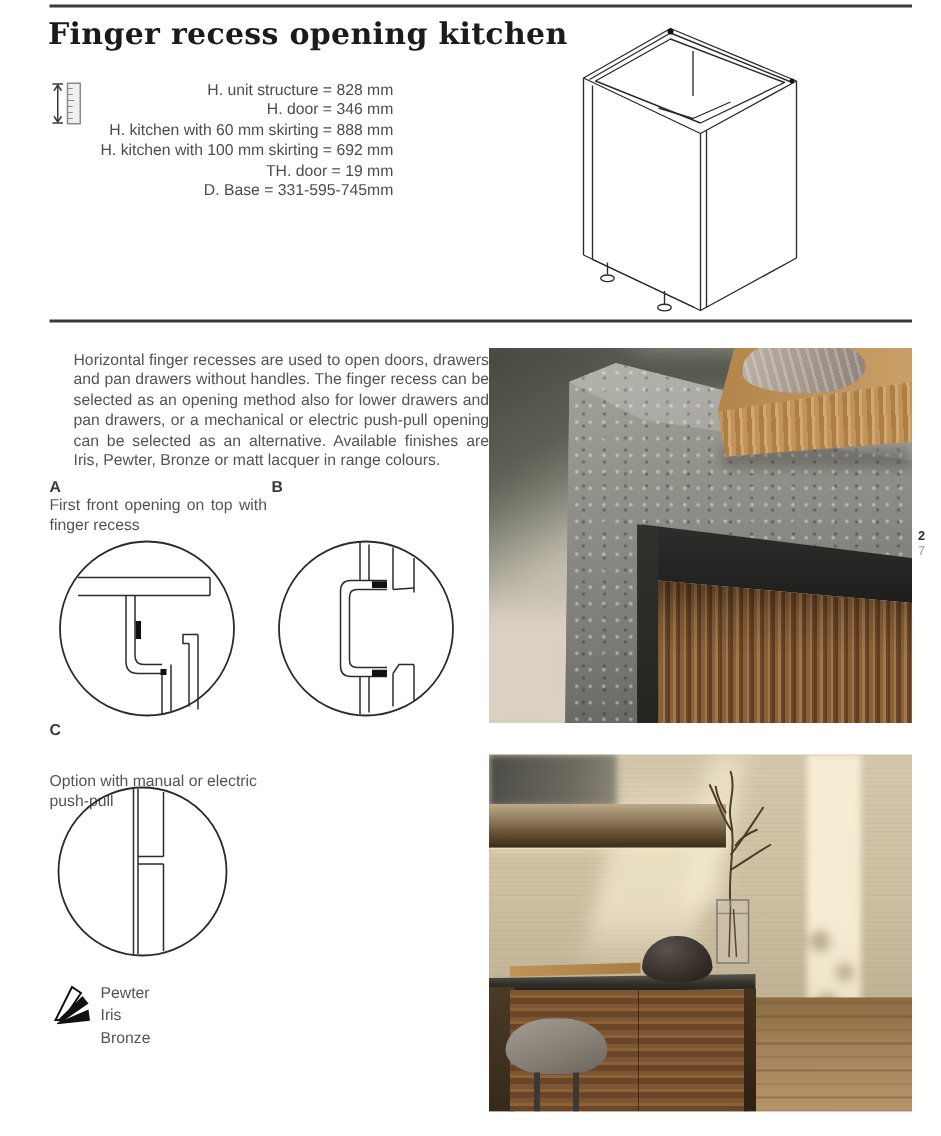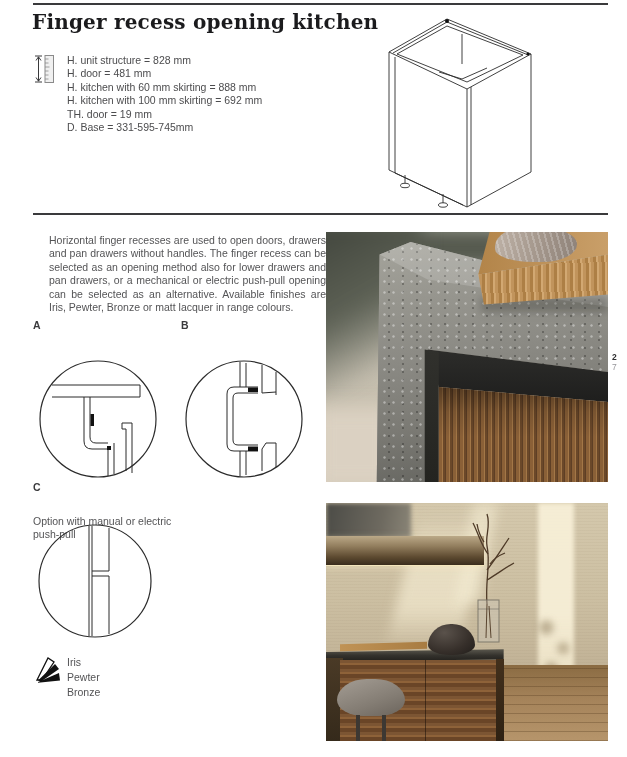--- a/index.html
+++ b/index.html
@@ -6,21 +6,21 @@
   .page{position:relative;width:627px;height:757px;background:#ffffff;overflow:hidden;
         font-family:"Liberation Sans",sans-serif;color:#4c4c4e;}
   .rule{position:absolute;left:33px;width:575px;height:2px;background:#3a3a3c;}
   .rule.top{top:3px;}
   .rule.mid{top:213px;}
   .title{position:absolute;left:32px;top:10px;margin:0;
          font-family:"DejaVu Serif","Liberation Serif",serif;
          font-size:20px;font-weight:700;letter-spacing:.2px;color:#1b1b1d;}
   .spec-icon{position:absolute;left:33px;top:54px;}
   .specs{position:absolute;left:67px;top:54px;font-size:10.5px;line-height:13.4px;color:#4c4c4e;}
-  .specs div{white-space:nowrap;}
+  .specs div{white-space:nowrap;text-align:right;}
   .cabinet{position:absolute;left:383px;top:12px;}
   .intro{position:absolute;left:49px;top:234px;width:277px;margin:0;
          font-size:10.5px;line-height:13.4px;text-align:justify;color:#545456;}
   .opt-label{position:absolute;font-size:10.5px;font-weight:700;color:#3a3a3c;}
   .opt-desc{position:absolute;font-size:10.5px;line-height:13px;text-align:justify;color:#545456;}
   .detail{position:absolute;}
   .finishes-icon{position:absolute;left:35px;top:656px;}
   .finishes{position:absolute;left:67px;top:655px;font-size:10.5px;line-height:15px;color:#545456;}
   .page-num{position:absolute;left:612px;top:353px;display:flex;flex-direction:column;
             font-size:8.5px;line-height:9.5px;}
@@ -147,21 +147,21 @@
         <line x1="12" y1="9" x2="15.5" y2="9"></line>
       <line x1="12" y1="13" x2="16.5" y2="13"></line>
         <line x1="12" y1="17" x2="15.5" y2="17"></line>
       <line x1="12" y1="21" x2="15.5" y2="21"></line>
         <line x1="12" y1="25" x2="15.5" y2="25"></line>
     </g>
   </svg>
 
   <div class="specs">
     <div>H. unit structure = 828 mm</div>
-    <div>H. door = 481 mm</div>
+    <div>H. door = 346 mm</div>
     <div>H. kitchen with 60 mm skirting = 888 mm</div>
     <div>H. kitchen with 100 mm skirting = 692 mm</div>
     <div>TH. door = 19 mm</div>
     <div>D. Base = 331-595-745mm</div>
   </div>
 
   <svg class="cabinet" width="172" height="200" viewBox="0 0 172 200">
     <g stroke="#2b2b2b" stroke-width="0.9" fill="none" stroke-linejoin="round">
       <path d="M6,40 L64,7 L148,42 L84,77 Z"></path>
       <path d="M14,42 L64,14 L140,43 L84,70 Z"></path>
@@ -184,20 +184,21 @@
       <circle cx="64" cy="9" r="2"></circle>
       <circle cx="145" cy="42" r="1.6"></circle>
     </g>
   </svg>
 
   <div class="rule mid"></div>
 
   <p class="intro">Horizontal finger recesses are used to open doors, drawers and pan drawers without handles. The finger recess can be selected as an opening method also for lower drawers and pan drawers, or a mechanical or electric push-pull opening can be selected as an alternative. Available finishes are Iris, Pewter, Bronze or matt lacquer in range colours.</p>
 
   <div class="opt-label" style="left:33px;top:319px;">A</div>
+  <div class="opt-desc" style="left:33px;top:331px;width:145px;">First front opening on top with finger recess</div>
   <svg class="detail" style="left:38px;top:359px;" width="120" height="120" viewBox="0 0 120 120">
     <circle cx="60" cy="60" r="58" fill="none" stroke="#2b2b2b" stroke-width="1.2"></circle>
     <g stroke="#2b2b2b" stroke-width="1" fill="none">
       <path d="M14,26 H102"></path>
         <path d="M14,38 H102"></path>
         <path d="M102,26 V38"></path>
       <path d="M46,38 V82 Q46,90 54,90 H70"></path>
       <path d="M52,38 V78 Q52,84 58,84 H70"></path>
       <path d="M70,90 V117"></path>
         <path d="M76,84 V115"></path>
@@ -247,22 +248,22 @@
         <path d="M55,53 H72"></path>
     </g>
   </svg>
 
   <svg class="finishes-icon" width="26" height="27" viewBox="0 0 26 27">
     <path d="M2,24 L13,2 L19,6 L7,24 Z" fill="#ffffff" stroke="#111" stroke-width="1.3"></path>
     <path d="M3,24.5 L20,8 L24,13 L6,25.5 Z" fill="#111"></path>
     <path d="M3,26 L24,17 L25,24.5 L3,26.8 Z" fill="#111"></path>
   </svg>
   <div class="finishes">
+    <div>Pewter</div>
     <div>Iris</div>
-    <div>Pewter</div>
     <div>Bronze</div>
   </div>
 
   <div class="photo photo1">
     <div class="p1-band"></div>
     <div class="p1-blurleft"></div>
     <div class="p1-floorlight"></div>
     <div class="p1-slab"></div>
     <div class="p1-slabedge"></div>
     <div class="p1-recess"></div>

